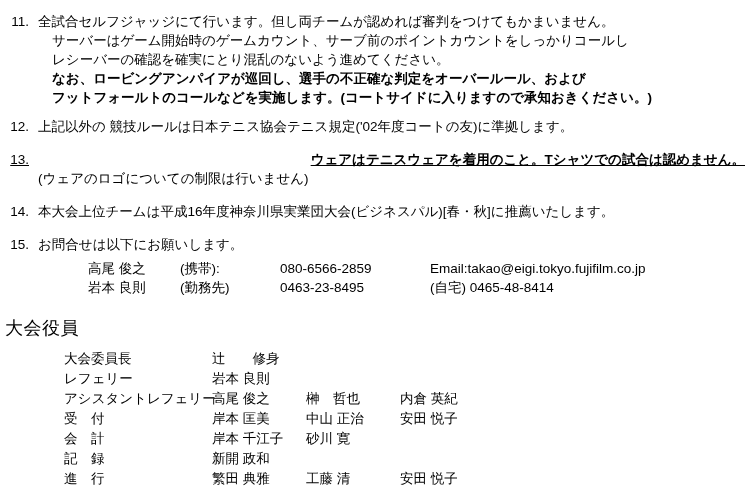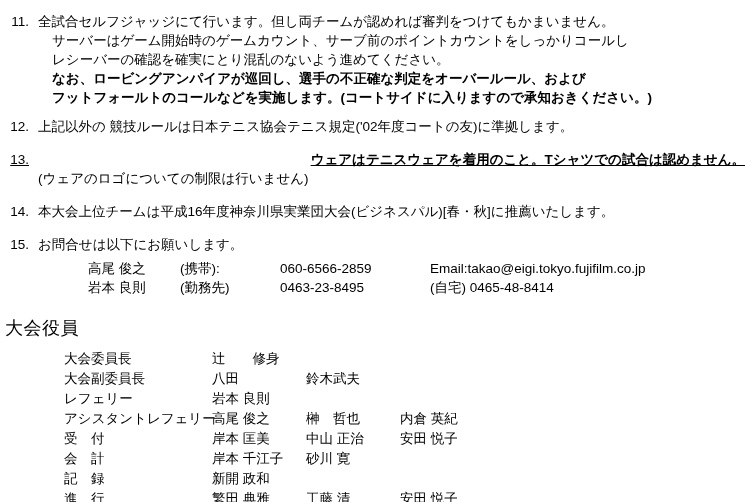--- a/index.html
+++ b/index.html
@@ -150,47 +150,41 @@
         <div class="line">お問合せは以下にお願いします。</div>
       </div>
     </div>
 
   </div>
 
   <div class="contact">
     <div class="contact-row">
       <span class="c-name">高尾 俊之</span>
       <span class="c-kind">(携帯):</span>
-      <span class="c-val">060-6566-2859</span>
+      <span class="c-val">080-6566-2859</span>
       <span class="c-extra">Email:takao@eigi.tokyo.fujifilm.co.jp</span>
     </div>
     <div class="contact-row">
       <span class="c-name">岩本 良則</span>
       <span class="c-kind">(勤務先)</span>
       <span class="c-val">0463-23-8495</span>
       <span class="c-extra">(自宅) 0465-48-8414</span>
     </div>
   </div>
 
   <div class="heading">大会役員</div>
 
   <div class="staff">
     <div class="staff-row">
       <span class="s-role">大会委員長</span>
       <span class="s-a">辻　　修身</span>
       <span class="s-b"></span>
       <span class="s-c"></span>
     </div>
     <div class="staff-row">
-      <span class="s-role">大会副委員長</span>
-      <span class="s-a">八田</span>
-      <span class="s-b">鈴木武夫</span>
-      <span class="s-c"></span>
-    </div>
-    <div class="staff-row">
       <span class="s-role">レフェリー</span>
       <span class="s-a">岩本 良則</span>
       <span class="s-b"></span>
       <span class="s-c"></span>
     </div>
     <div class="staff-row">
       <span class="s-role">アシスタントレフェリー</span>
       <span class="s-a">高尾 俊之</span>
       <span class="s-b">榊　哲也</span>
       <span class="s-c">内倉 英紀</span>

